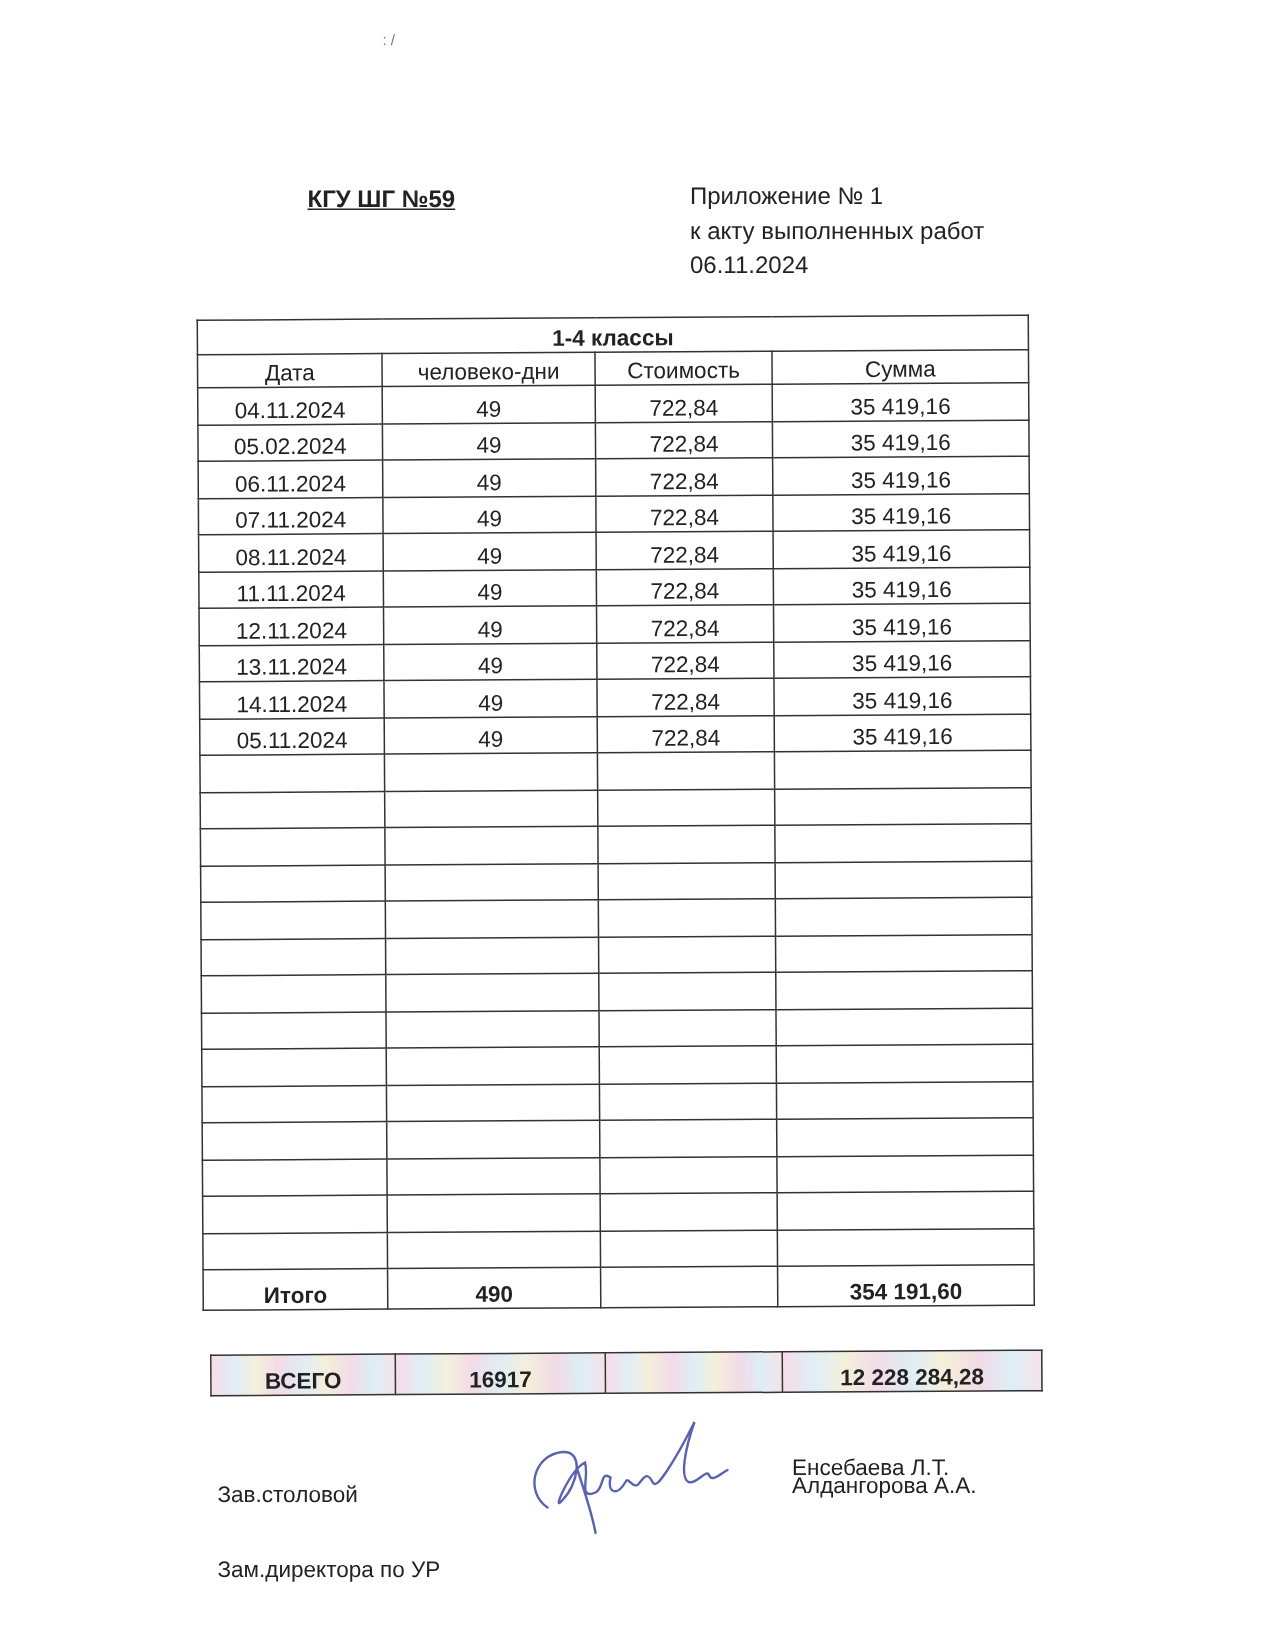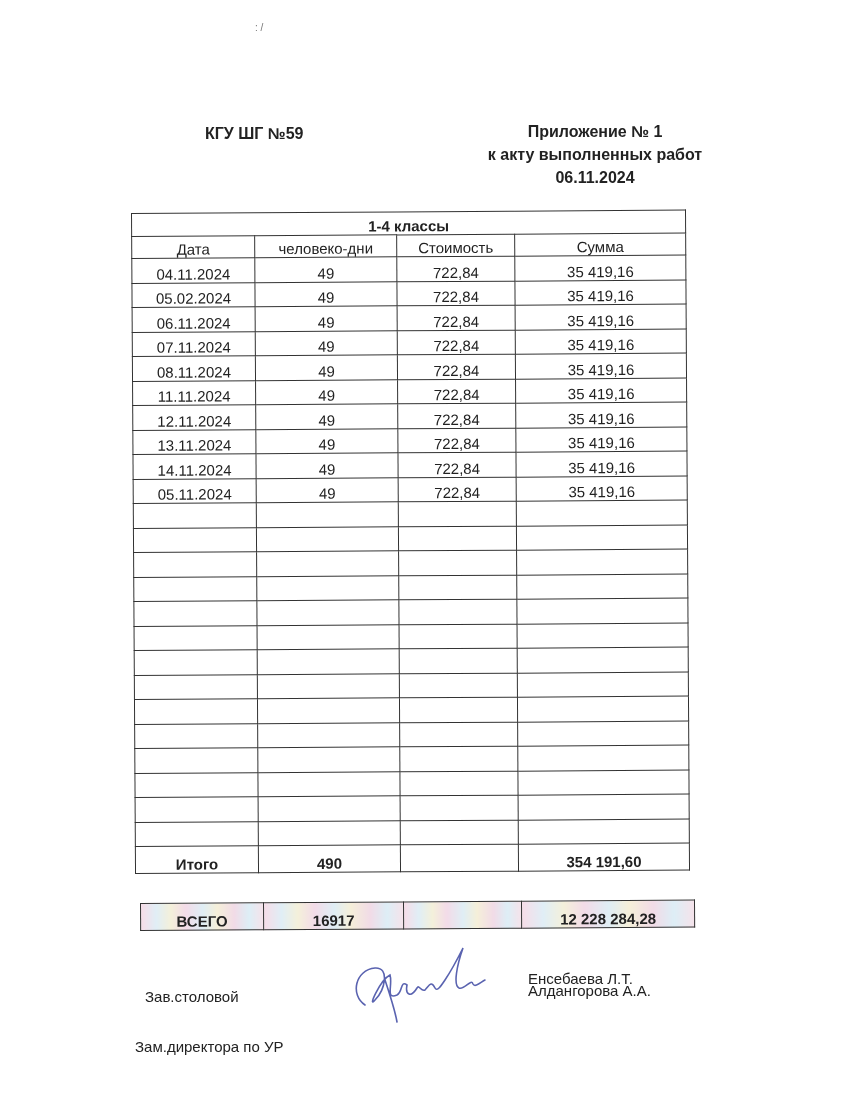--- a/index.html
+++ b/index.html
@@ -1,19 +1,19 @@
 <!DOCTYPE html>
 <html><head>
 <meta charset="utf-8">
 <style>
   html, body { margin:0; padding:0; background:#fff; }
   body { width:850px; height:1100px; position:relative; overflow:hidden; font-family:"Liberation Sans", sans-serif; color:#222; }
   .abs { position:absolute; }
-  .org { left:205px; top:125px; font-size:16px; font-weight:bold; }
-  .appx { left:460px; top:120px; width:270px; text-align:center; font-size:16px; font-weight:bold; line-height:23px; }
+  .org { left:205px; top:125px; font-size:16px; font-weight:bold;text-decoration:underline; }
+  .appx { left:460px; top:120px; width:270px; text-align:left; font-size:16px; font-weight:normal; line-height:23px; }
   .specks { left:255px; top:22px; font-size:10px; color:#777; }
   table { border-collapse:collapse; position:absolute; table-layout:fixed; }
   td { border:1px solid #333; height:23.5px; padding:0; font-size:15px; text-align:center; vertical-align:bottom; }
   .main { left:131px; top:213px; width:554px; transform:rotate(-0.35deg); transform-origin:left top; }
   .main td.title { font-weight:bold; height:22px; }
   .main tr.hdr td { height:21px; }
   .main tr.tot td { font-weight:bold; height:26px; }
   .grand { left:140px; top:903px; width:554px; transform:rotate(-0.35deg); transform-origin:left top; }
   .grand td { font-weight:bold; height:26px; border:1.5px solid #333;
     background:linear-gradient(90deg,#f6dde8 0%,#e0eef6 12%,#f4f0da 24%,#f3dbe8 36%,#dfeef5 50%,#f5efd9 62%,#f1dbe7 76%,#ddeef6 88%,#f6e2ea 100%); }
@@ -221,14 +221,14 @@
   </table>
 
 <div class="abs sig-label" style="left:145px;top:988px;">Зав.столовой</div>
 <div class="abs signature">
   <svg width="150" height="85" viewBox="0 0 150 85">
     <path id="sig-path" fill="none" stroke-width="1.6" stroke-linecap="round" d="M20 65 C 5 55, 10 30, 30 28 C 45 27, 40 50, 30 60 C 22 70, 35 40, 45 35 C 48 45, 40 60, 52 55 C 58 52, 55 40, 62 45 C 60 55, 66 58, 72 48 C 74 44, 76 52, 80 50 C 84 46, 86 40, 90 48 C 92 52, 96 46, 100 40 C 104 34, 112 20, 118 8 C 112 25, 108 45, 114 48 C 120 50, 126 38, 128 44 C 130 48, 136 42, 140 40 M40 40 C 45 55, 50 70, 52 82" stroke="#5a63b0"></path>
   </svg>
 </div>
 <div class="abs sig-label" style="left:528px;top:982px;">Алдангорова А.А.</div>
 
-<div class="abs sig-label" style="left:135px;top:1038px;">Зам.директора по УР</div>
+<div class="abs sig-label" style="left:145px;top:1038px;">Зам.директора по УР</div>
 <div class="abs sig-label" style="left:528px;top:970px;">Енсебаева Л.Т.</div>
 
 </body></html>

